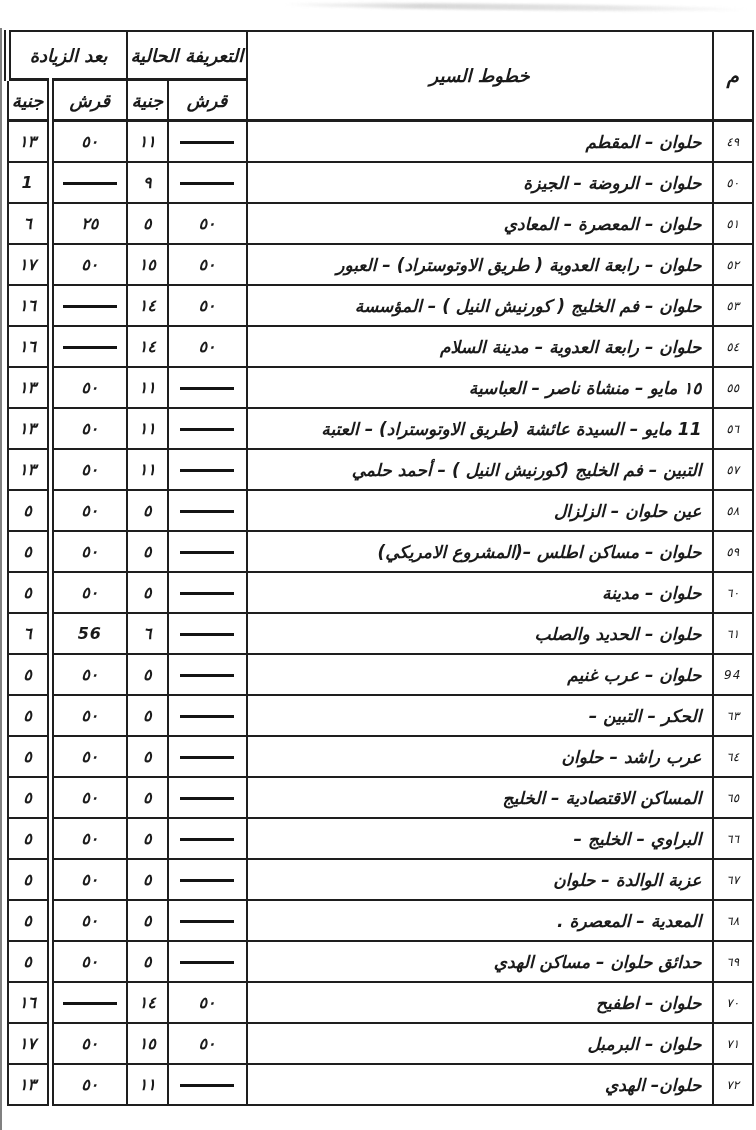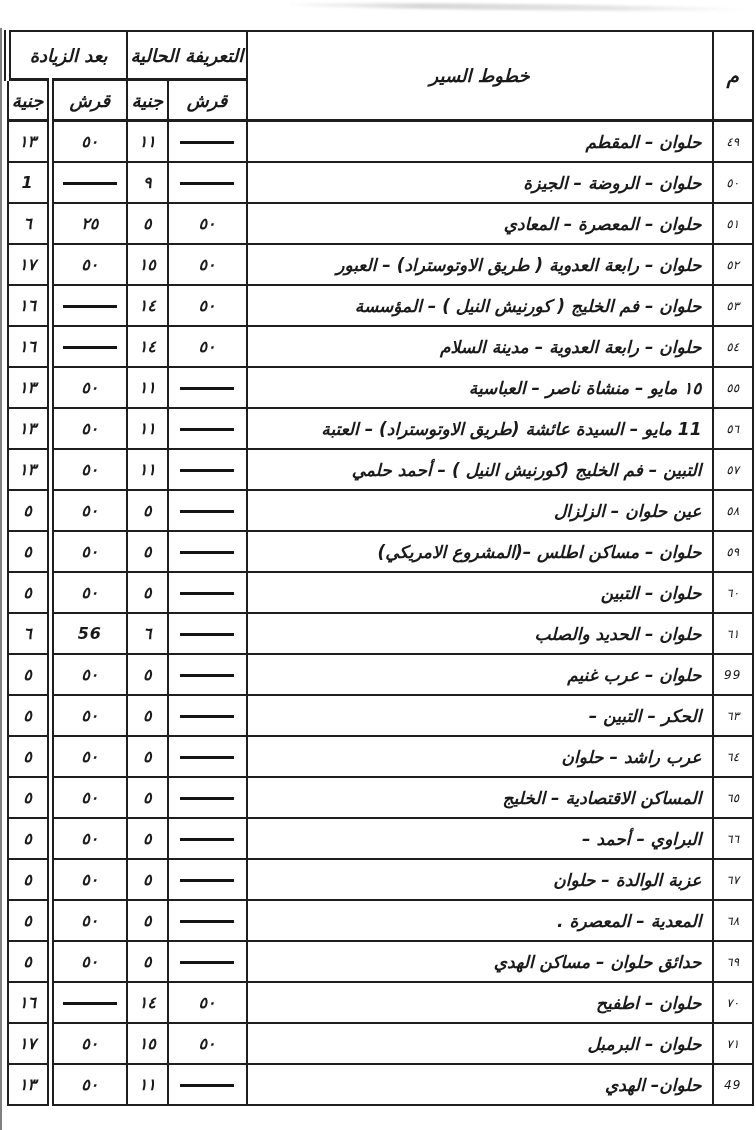--- a/index.html
+++ b/index.html
@@ -227,38 +227,38 @@
     <td class="c-m">٥٩</td>
     <td class="c-route">حلوان – مساكن اطلس –(المشروع الامريكي)</td>
     <td class="c-num"><span class="hline"></span></td>
     <td class="c-num">٥</td>
     <td class="c-num sep">٥٠</td>
     <td class="c-num">٥</td>
   </tr>
 
   <tr>
     <td class="c-m">٦٠</td>
-    <td class="c-route">حلوان – التبين</td>
+    <td class="c-route">حلوان – مدينة</td>
     <td class="c-num"><span class="hline"></span></td>
     <td class="c-num">٥</td>
     <td class="c-num sep">٥٠</td>
     <td class="c-num">٥</td>
   </tr>
 
   <tr>
     <td class="c-m">٦١</td>
     <td class="c-route">حلوان – الحديد والصلب</td>
     <td class="c-num"><span class="hline"></span></td>
     <td class="c-num">٦</td>
     <td class="c-num sep">56</td>
     <td class="c-num">٦</td>
   </tr>
 
   <tr>
-    <td class="c-m">99</td>
+    <td class="c-m">94</td>
     <td class="c-route">حلوان – عرب غنيم</td>
     <td class="c-num"><span class="hline"></span></td>
     <td class="c-num">٥</td>
     <td class="c-num sep">٥٠</td>
     <td class="c-num">٥</td>
   </tr>
 
   <tr>
     <td class="c-m">٦٣</td>
     <td class="c-route">الحكر – التبين –</td>
@@ -281,21 +281,21 @@
     <td class="c-m">٦٥</td>
     <td class="c-route">المساكن الاقتصادية – الخليج</td>
     <td class="c-num"><span class="hline"></span></td>
     <td class="c-num">٥</td>
     <td class="c-num sep">٥٠</td>
     <td class="c-num">٥</td>
   </tr>
 
   <tr>
     <td class="c-m">٦٦</td>
-    <td class="c-route">البراوي – أحمد –</td>
+    <td class="c-route">البراوي – الخليج –</td>
     <td class="c-num"><span class="hline"></span></td>
     <td class="c-num">٥</td>
     <td class="c-num sep">٥٠</td>
     <td class="c-num">٥</td>
   </tr>
 
   <tr>
     <td class="c-m">٦٧</td>
     <td class="c-route">عزبة الوالدة – حلوان</td>
     <td class="c-num"><span class="hline"></span></td>
@@ -334,21 +334,21 @@
   <tr>
     <td class="c-m">٧١</td>
     <td class="c-route">حلوان – البرمبل</td>
     <td class="c-num">٥٠</td>
     <td class="c-num">١٥</td>
     <td class="c-num sep">٥٠</td>
     <td class="c-num">١٧</td>
   </tr>
 
   <tr>
-    <td class="c-m">49</td>
+    <td class="c-m">٧٢</td>
     <td class="c-route">حلوان– الهدي</td>
     <td class="c-num"><span class="hline"></span></td>
     <td class="c-num">١١</td>
     <td class="c-num sep">٥٠</td>
     <td class="c-num">١٣</td>
   </tr>
 </tbody>
 </table>
 
 </body></html>

